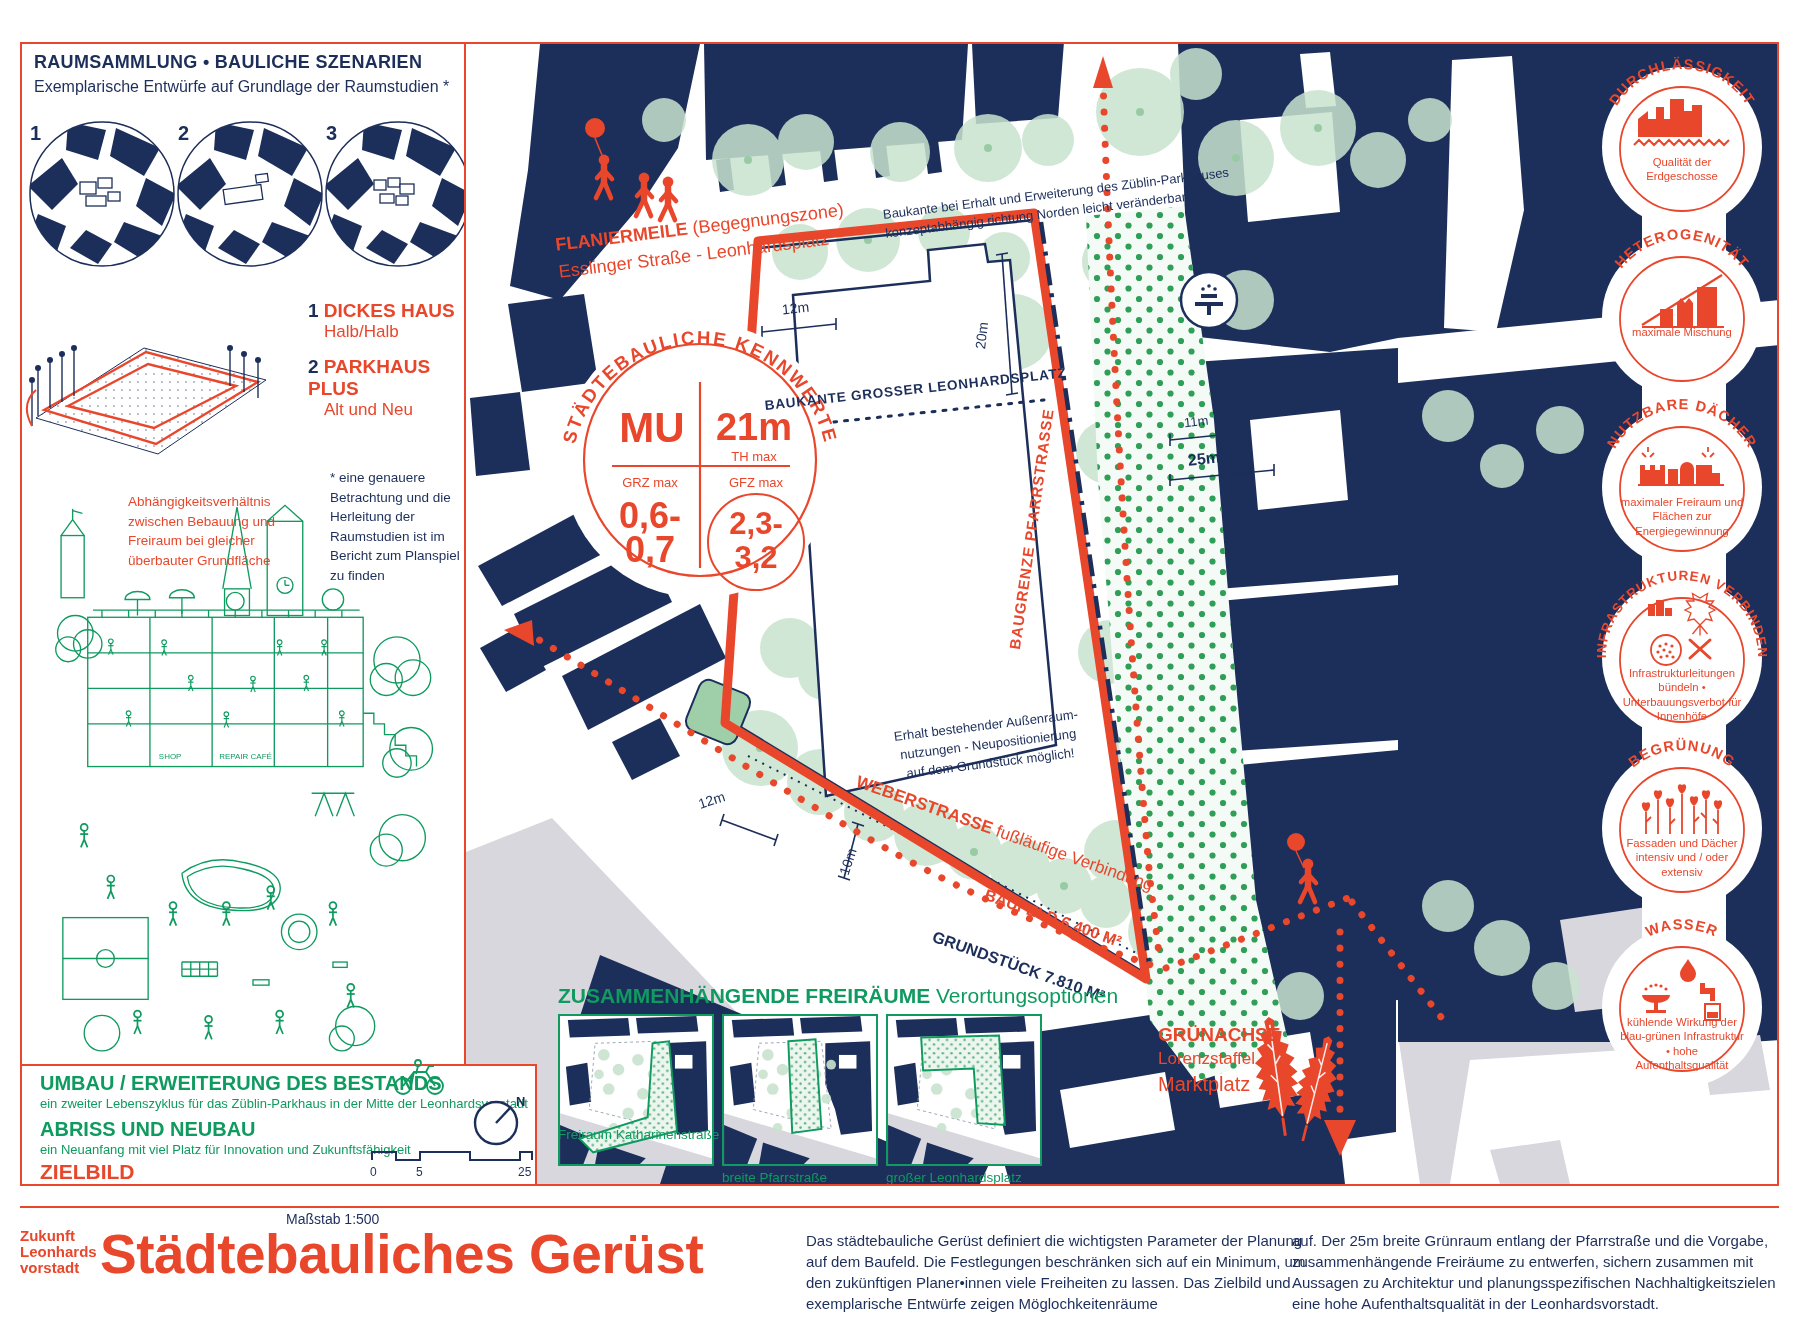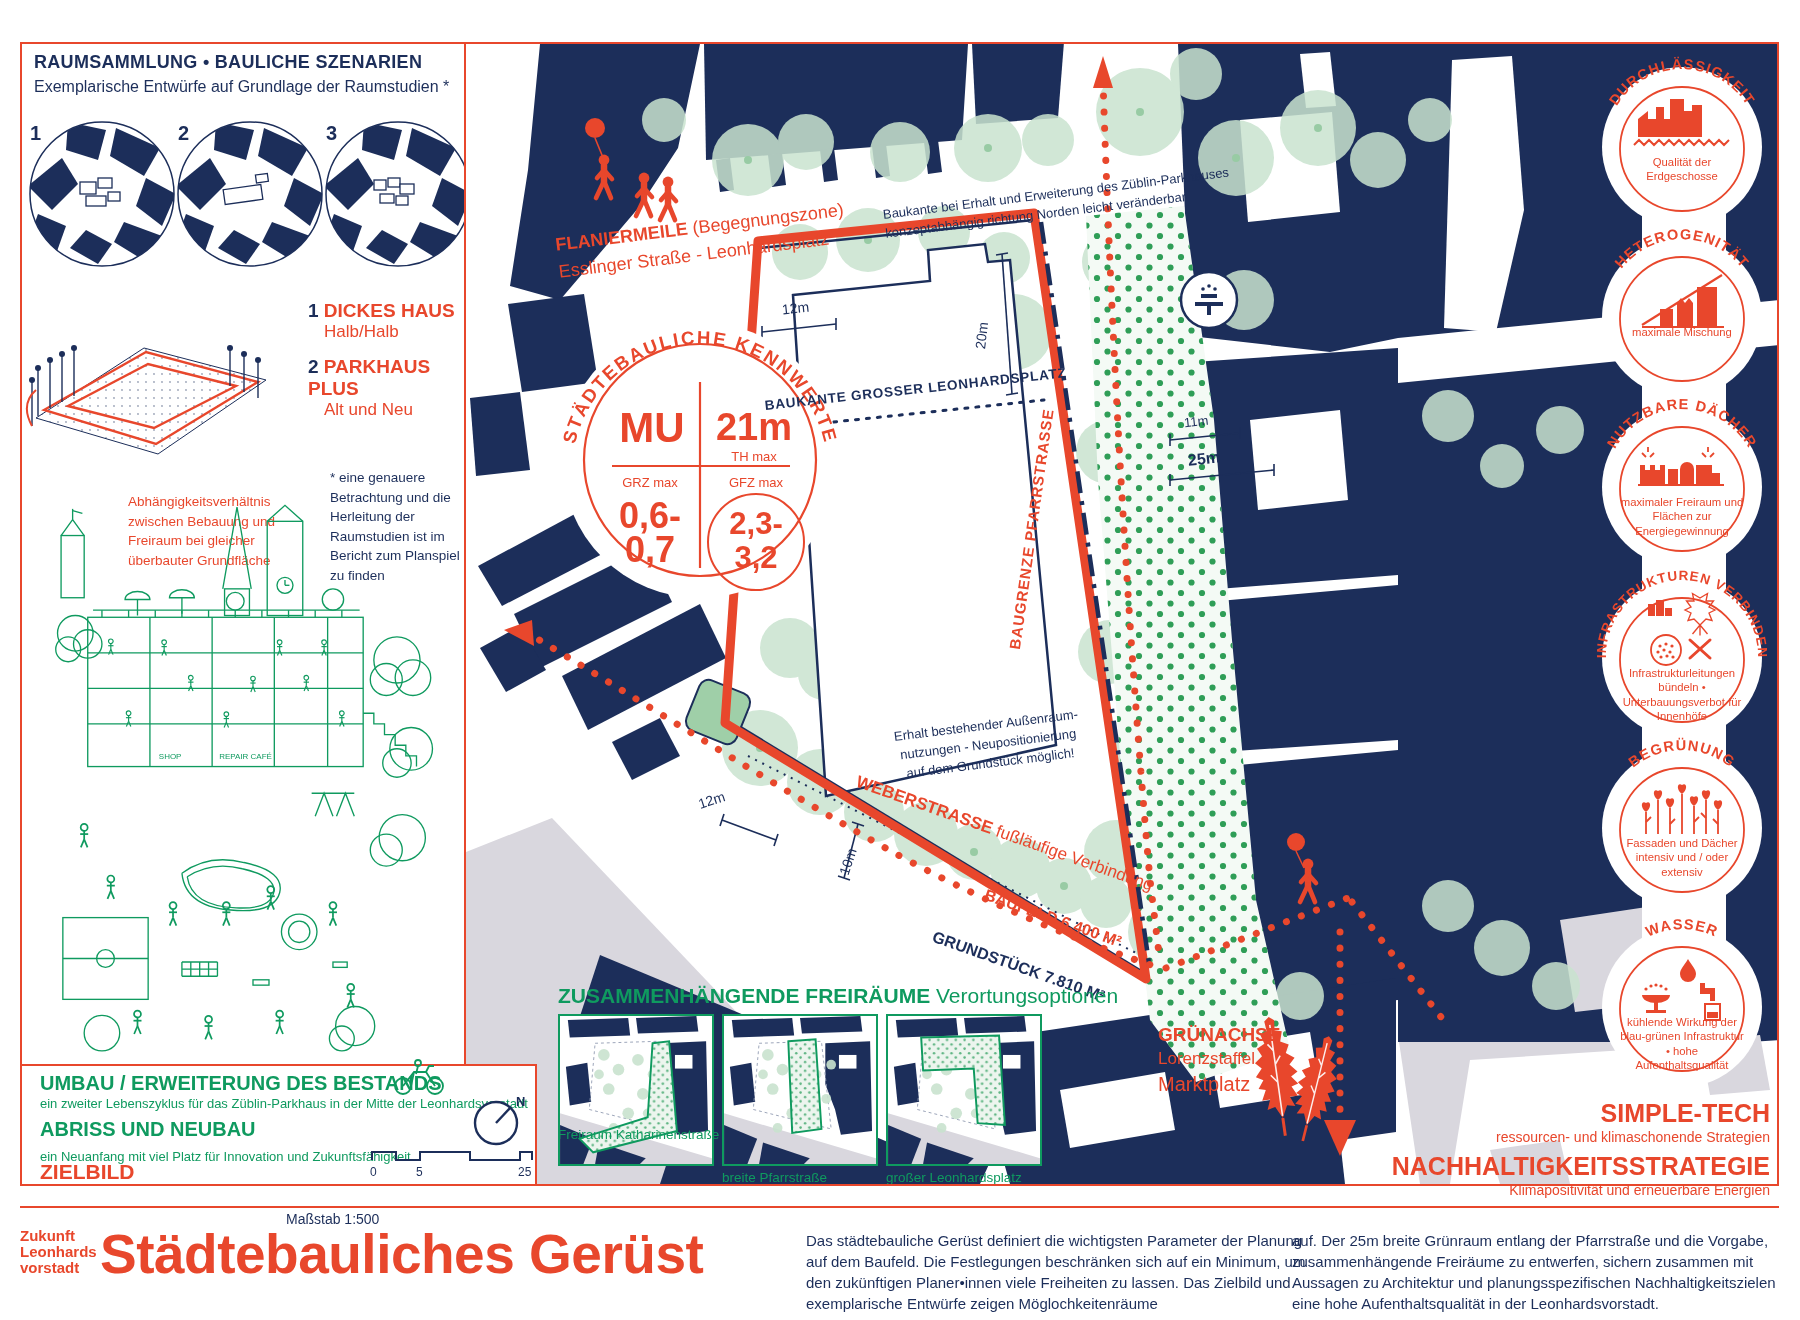--- a/index.html
+++ b/index.html
@@ -540,26 +540,20 @@
           <rect x="-4" y="-5" width="15" height="6" fill="#E8472C"></rect>
             <rect x="6" y="1" width="5" height="7" fill="#E8472C"></rect>
           <rect x="1" y="11" width="15" height="16" fill="none" stroke="#E8472C" stroke-width="2"></rect>
           <rect x="3" y="19" width="11" height="6" fill="#E8472C"></rect>
         </g>
       </g>
     </svg>
     <div class="cap">kühlende Wirkung der blau-grünen Infrastruktur • hohe Aufenthaltsqualität</div>
   </div>
 
-  <div class="abs" style="left:1360px;top:1098px;width:410px;text-align:right;line-height:1.25;">
-    <div class="red b" style="font-size:25px;">SIMPLE-TECH</div>
-    <div class="red" style="font-size:14px;">ressourcen- und klimaschonende Strategien</div>
-    <div class="red b" style="font-size:25px;margin-top:4px;">NACHHALTIGKEITSSTRATEGIE</div>
-    <div class="red" style="font-size:14px;">Klimapositivität und erneuerbare Energien</div>
-  </div>
 
   <div class="lbl" style="left:558px;top:984px;font-size:21px;">
     <span class="green b">ZUSAMMENHÄNGENDE FREIRÄUME</span><span class="green"> Verortungsoptionen</span>
   </div>
   <div class="mmap" style="left:558px;top:1014px;">
     <svg width="152" height="148" viewBox="0 0 156 152">
         <use href="#mmbase"></use>
       <polygon points="95,28 112,26 120,118 34,140 20,126 90,104" fill="#ECF5EE"></polygon>
       <polygon points="95,28 112,26 120,118 34,140 20,126 90,104" fill="url(#gdotsS)" stroke="#0F9A5F" stroke-width="2"></polygon>
     </svg>
@@ -761,21 +755,21 @@
     <use href="#mini" transform="translate(340,562) scale(1.5)"></use>
       <use href="#mini" transform="translate(40,382) scale(1.5)"></use>
     <text x="124" y="292" font-size="9" fill="#0F9A5F">SHOP</text>
     <text x="192" y="292" font-size="9" fill="#0F9A5F">REPAIR CAFÉ</text>
   </svg>
 
   <div class="abs" style="left:20px;top:1064px;width:517px;height:122px;background:#fff;border:2px solid var(--red);box-sizing:border-box;"></div>
   <div class="lbl green b" style="left:40px;top:1072px;font-size:20px;">UMBAU / ERWEITERUNG DES BESTANDS</div>
   <div class="lbl green" style="left:40px;top:1096px;font-size:13px;">ein zweiter Lebenszyklus für das Züblin-Parkhaus in der Mitte der Leonhardsvorstadt</div>
   <div class="lbl green b" style="left:40px;top:1118px;font-size:20px;">ABRISS UND NEUBAU</div>
-  <div class="lbl green" style="left:40px;top:1142px;font-size:13px;margin-top:7px;">ein Neuanfang mit viel Platz für Innovation und Zukunftsfähigkeit</div>
+  <div class="lbl green" style="left:40px;top:1142px;font-size:13px;">ein Neuanfang mit viel Platz für Innovation und Zukunftsfähigkeit</div>
   <div class="lbl red b" style="left:40px;top:1160px;font-size:21px;">ZIELBILD</div>
   <div class="lbl navy" style="left:286px;top:1163px;font-size:14px;margin-top:48px;">Maßstab 1:500</div>
   <svg class="abs" style="left:370px;top:1142px;" width="165" height="40" viewBox="0 0 165 40">
     <path d="M2,18 v-8 h24 v8 h24 v-8 h50 v8 h50 v-8 h12 v8" stroke="#1C2E5A" stroke-width="2" fill="none"></path>
     <text x="0" y="34" font-size="12" fill="#1C2E5A">0</text>
     <text x="46" y="34" font-size="12" fill="#1C2E5A">5</text>
     <text x="148" y="34" font-size="12" fill="#1C2E5A">25</text>
   </svg>
   <svg class="abs" style="left:468px;top:1092px;" width="64" height="56" viewBox="0 0 64 56">
     <circle cx="28" cy="31" r="21" fill="#fff" stroke="#1C2E5A" stroke-width="2.4"></circle>

